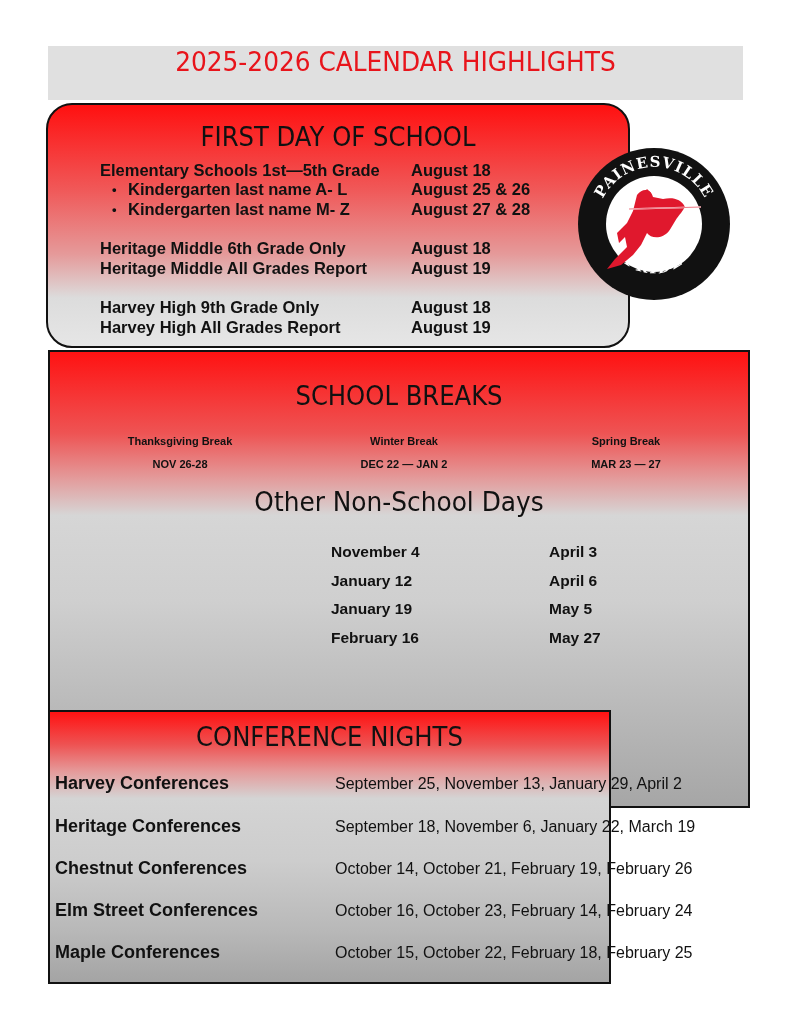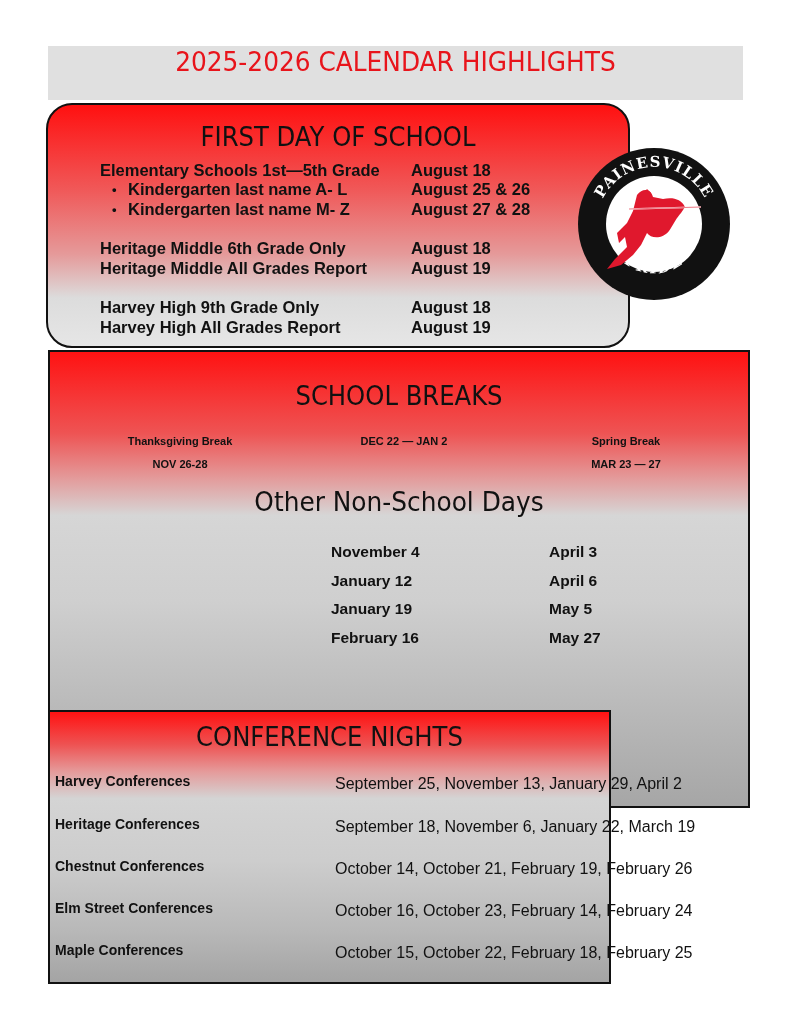--- a/index.html
+++ b/index.html
@@ -18,21 +18,21 @@
   .breaks { position: absolute; left: 48px; top: 350px; width: 702px; height: 458px; border: 2px solid #111; box-sizing: border-box; background: linear-gradient(to bottom, #ff1212 0%, #ee5454 18%, #e39c9c 28%, #d6d6d6 36%, #cfcfcf 55%, #b8b8b8 80%, #a6a6a6 100%); }
   .breaks .section-heading.h1 { position: absolute; left: 0; right: 0; top: 28px; font-size: 27px; transform: scaleX(0.9); }
   .break-col { position: absolute; top: 78px; width: 234px; text-align: center; font-weight: bold; font-size: 11px; line-height: 23px; }
   .breaks .section-heading.h2 { position: absolute; left: 0; right: 0; top: 134px; font-size: 27px; transform: scaleX(0.92); }
   .ns-col { position: absolute; top: 191px; font-weight: bold; font-size: 15.5px; }
   .ns-col div { height: 26px; }
   .ns-col.c2 div, .ns-col.c3 div { height: 28.5px; }
   .conf { position: absolute; left: 48px; top: 710px; width: 563px; height: 274px; border: 2px solid #111; box-sizing: border-box; background: linear-gradient(to bottom, #ff1212 0%, #ee5252 12%, #e59a9a 22%, #d4d4d4 32%, #cdcdcd 55%, #b9b9b9 80%, #a4a4a4 100%); }
   .conf .section-heading { position: absolute; left: 0; right: 0; top: 9px; font-size: 27px; transform: scaleX(0.9); }
   .conf-row { position: absolute; left: 5px; width: 690px; white-space: nowrap; }
-  .conf-row .school { position: absolute; left: 0; font-weight: bold; font-size: 14px; }
+  .conf-row .school { position: absolute; left: 0; font-weight: bold; font-size: 18px; }
   .conf-row .dates { position: absolute; left: 280px; font-size: 16px; top: 2px; }
 </style>
 </head>
 <body>
 
 <div class="title-bar">
   <span>2025-2026 CALENDAR HIGHLIGHTS</span>
 </div>
 
 <div class="first-day">
@@ -90,20 +90,21 @@
 </svg>
 
 <div class="breaks">
   <div class="section-heading h1">SCHOOL BREAKS</div>
 
   <div class="break-col" style="left:13px">
     <div>Thanksgiving Break</div>
     <div>NOV 26-28</div>
   </div>
   <div class="break-col" style="left:237px">
+    <div>Winter Break</div>
     <div>DEC 22 — JAN 2</div>
   </div>
   <div class="break-col" style="left:459px">
     <div>Spring Break</div>
     <div>MAR 23 — 27</div>
   </div>
 
   <div class="section-heading h2">Other Non-School Days</div>
 
   <div class="ns-col c2" style="left:281px">

